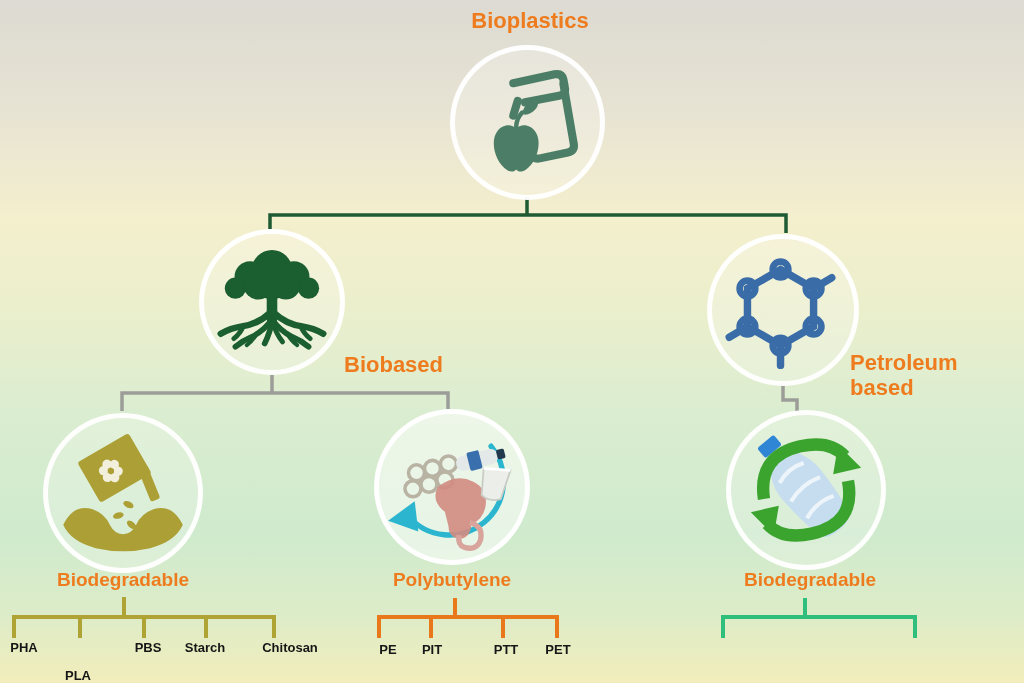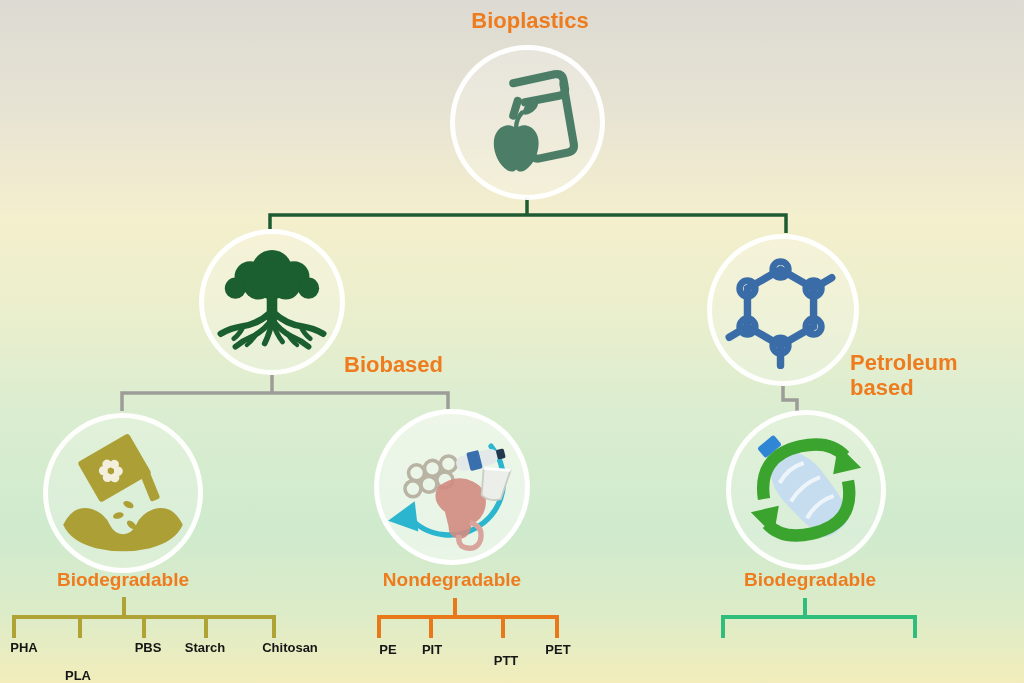--- a/index.html
+++ b/index.html
@@ -66,21 +66,21 @@
   </svg>
 
   <div class="lbl orange big center" style="left:530px;top:8px;">Bioplastics</div>
 
   <div class="lbl orange big" style="left:344px;top:352px;">Biobased</div>
 
   <div class="lbl orange big center" style="left:920px;top:350px;width:140px;white-space:normal;line-height:1.15;">Petroleum based</div>
 
   <div class="lbl orange mid center" style="left:123px;top:569px;">Biodegradable</div>
 
-  <div class="lbl orange mid center" style="left:452px;top:569px;">Nondegradable</div>
+  <div class="lbl orange mid center" style="left:452px;top:569px;">Polybutylene</div>
 
   <div class="lbl orange mid center" style="left:810px;top:569px;">Biodegradable</div>
 
   <div class="node-circle" style="left:450px;top:45px;width:155px;height:155px;">
     <svg width="118" height="118" viewBox="0 0 160 160">
       <g fill="none" stroke="#4C7E67" stroke-width="11" stroke-linejoin="round" stroke-linecap="round">
         <path d="M60,26 L116,14 Q126,12 128,21 L130,32 Q132,41 122,43 L76,52"></path>
         <path d="M128,27 L142,108 Q144,118 134,120 L96,128 Q86,130 84,120 L78,92"></path>
         <path d="M66,50 L60,70"></path>
       </g>
@@ -201,17 +201,17 @@
   </div>
 
   <div class="leaf" style="left:24px;top:640px;">PHA</div>
   <div class="leaf" style="left:78px;top:668px;">PLA</div>
   <div class="leaf" style="left:141px;top:640px;margin-left:7px;">PBS</div>
   <div class="leaf" style="left:205px;top:640px;">Starch</div>
   <div class="leaf" style="left:290px;top:640px;">Chitosan</div>
 
   <div class="leaf" style="left:372px;top:642px;margin-left:16px;">PE</div>
   <div class="leaf" style="left:432px;top:642px;">PIT</div>
-  <div class="leaf" style="left:506px;top:642px;margin-top:11px;">PTT</div>
+  <div class="leaf" style="left:506px;top:642px;">PTT</div>
   <div class="leaf" style="left:558px;top:642px;">PET</div>
 
 
 </div>
 
 </body></html>

